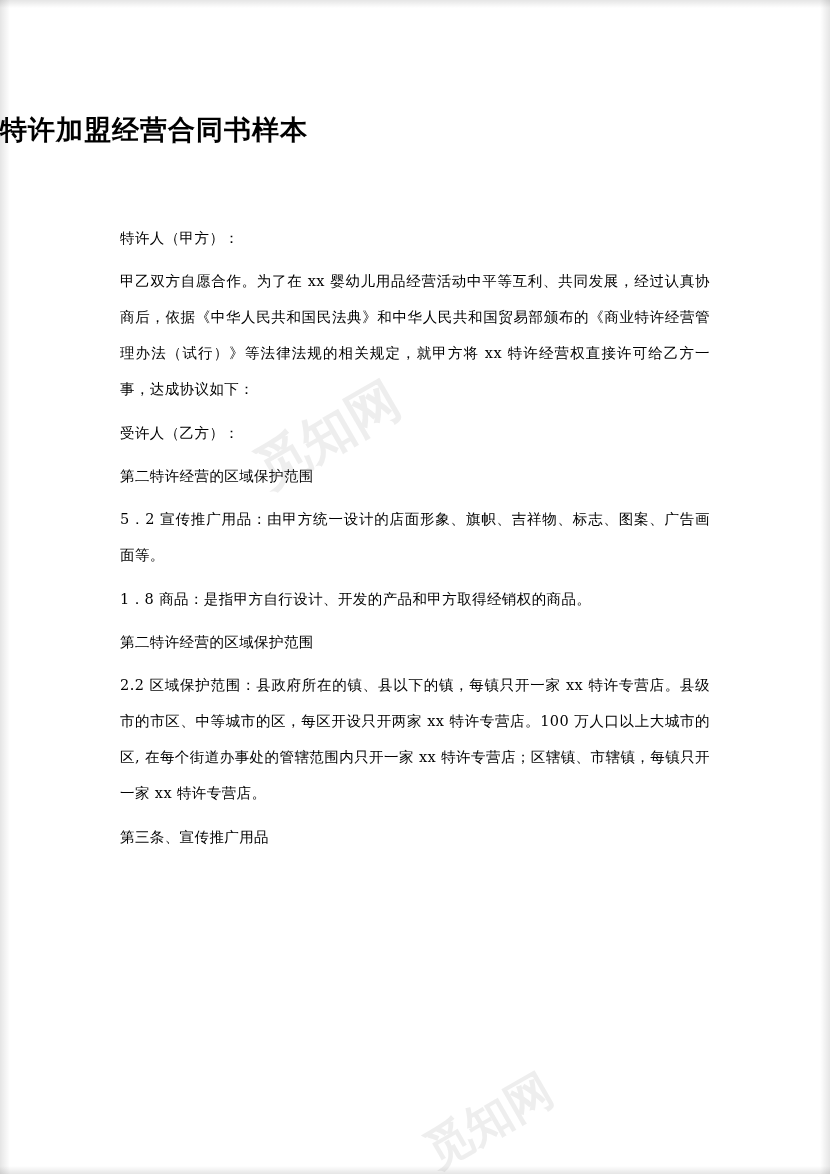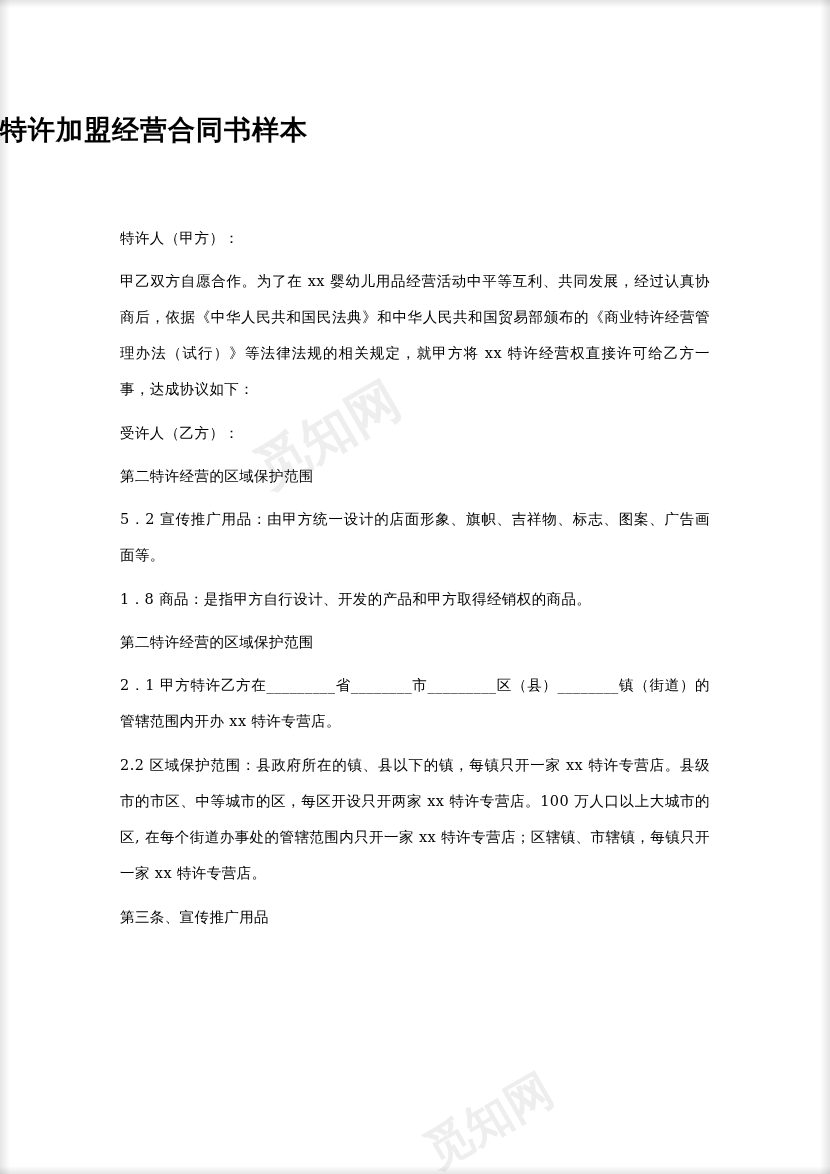--- a/index.html
+++ b/index.html
@@ -96,21 +96,20 @@
   <h1 class="doc-title">特许加盟经营合同书样本</h1>
 
   <div class="body-block">
     <p class="para tight">特许人（甲方）：</p>
     <p class="para">甲乙双方自愿合作。为了在 xx 婴幼儿用品经营活动中平等互利、共同发展，经过认真协商后，依据《中华人民共和国民法典》和中华人民共和国贸易部颁布的《商业特许经营管理办法（试行）》等法律法规的相关规定，就甲方将 xx 特许经营权直接许可给乙方一事，达成协议如下：</p>
     <p class="para tight">受许人（乙方）：</p>
     <p class="para tight">第二特许经营的区域保护范围</p>
     <p class="para">5．2 宣传推广用品：由甲方统一设计的店面形象、旗帜、吉祥物、标志、图案、广告画面等。</p>
     <p class="para tight">1．8 商品：是指甲方自行设计、开发的产品和甲方取得经销权的商品。</p>
     <p class="para tight">第二特许经营的区域保护范围</p>
-    <p class="para">2．1 甲方特许乙方在_________省________市_________区（县）________镇（街道）的管辖范围内开办 xx 特许专营店。</p>
     <p class="para">2.2 区域保护范围：县政府所在的镇、县以下的镇，每镇只开一家 xx 特许专营店。县级市的市区、中等城市的区，每区开设只开两家 xx 特许专营店。100 万人口以上大城市的区, 在每个街道办事处的管辖范围内只开一家 xx 特许专营店；区辖镇、市辖镇，每镇只开一家 xx 特许专营店。</p>
     <p class="para tight">第三条、宣传推广用品</p>
   </div>
 
   <div class="shadow-edge-left"></div>
   <div class="shadow-edge-right"></div>
   <div class="shadow-edge-top"></div>
   <div class="shadow-edge-bottom"></div>
 </div>
 

